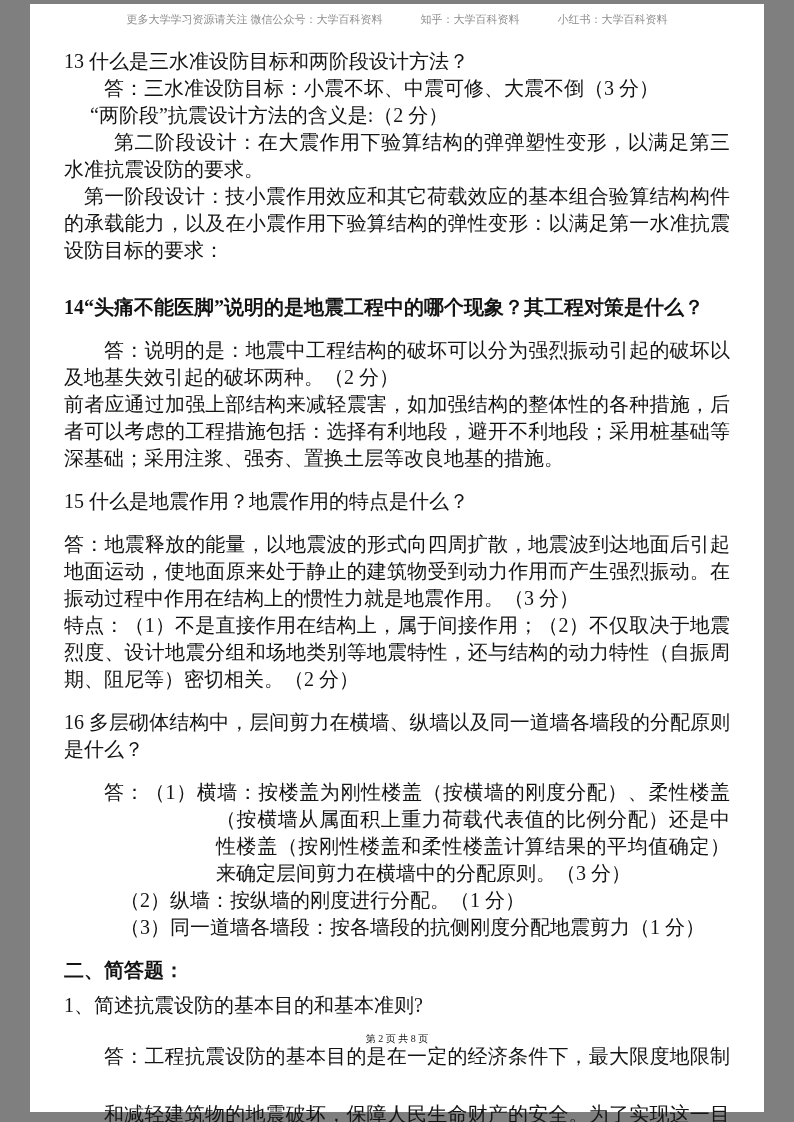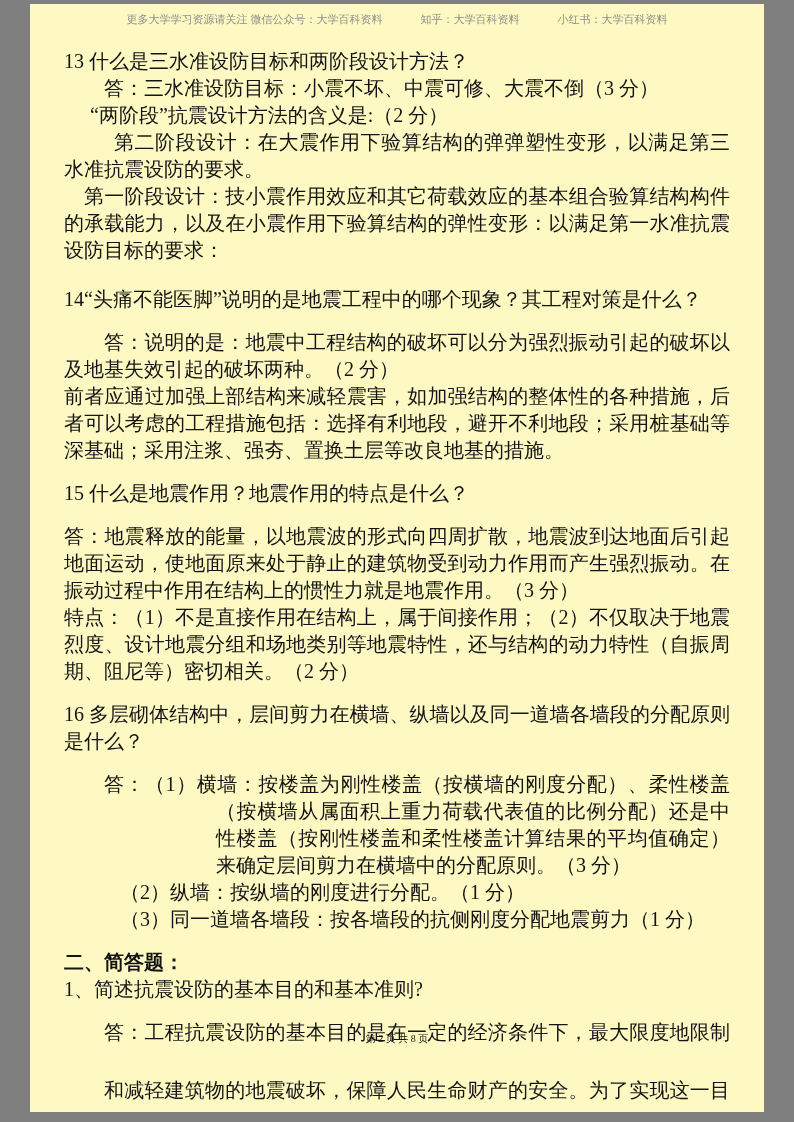--- a/index.html
+++ b/index.html
@@ -5,44 +5,44 @@
   html,body { margin:0; padding:0; }
   body {
     width:794px; height:1122px;
     background:#7f7f7f;
     font-family:"Liberation Serif","DejaVu Serif",serif;
     overflow:hidden;
   }
   .viewport { position:relative; width:794px; height:1122px; }
   .sheet {
     position:absolute; left:30px; right:30px; top:4px; bottom:10px;
-    background:#fef9c3;
+    background:#ffffff;
   }
   .doc-header {
     position:absolute; top:8px; left:0; right:0;
     display:flex; justify-content:center; gap:38px;
     font-size:11px; color:#8d8d8d;
     font-family:"Liberation Sans","DejaVu Sans",sans-serif;
     white-space:nowrap;
   }
   .content {
     position:absolute; top:44px; left:34px; right:34px;
     font-size:20px; line-height:27px; color:#141414;
     text-align:justify;
   }
   .para { margin:0; }
   .ind1   { text-indent:1em; }
   .ind15  { text-indent:1.3em; }
   .ind2   { text-indent:2em; }
   .ind25  { text-indent:2.5em; }
   .ind3   { text-indent:2.8em; }
   .hang   { padding-left:7.6em; text-indent:-5.6em; }
-  .gap    { margin-top:22px; }
+  .gap    { margin-top:30px;font-weight:bold; }
   .gap-xs { margin-top:16px; }
-  .gap-sm { margin-top:0; }
+  .gap-sm { margin-top:8px; }
   .bold   { font-weight:bold; }
   .wide   { line-height:58px; }
   .padl   { padding-left:2em; }
   .doc-footer {
     position:absolute; bottom:66px; left:0; right:0;
     text-align:center; font-size:10px; color:#141414;
   }
 </style>
 </head>
 <body>

